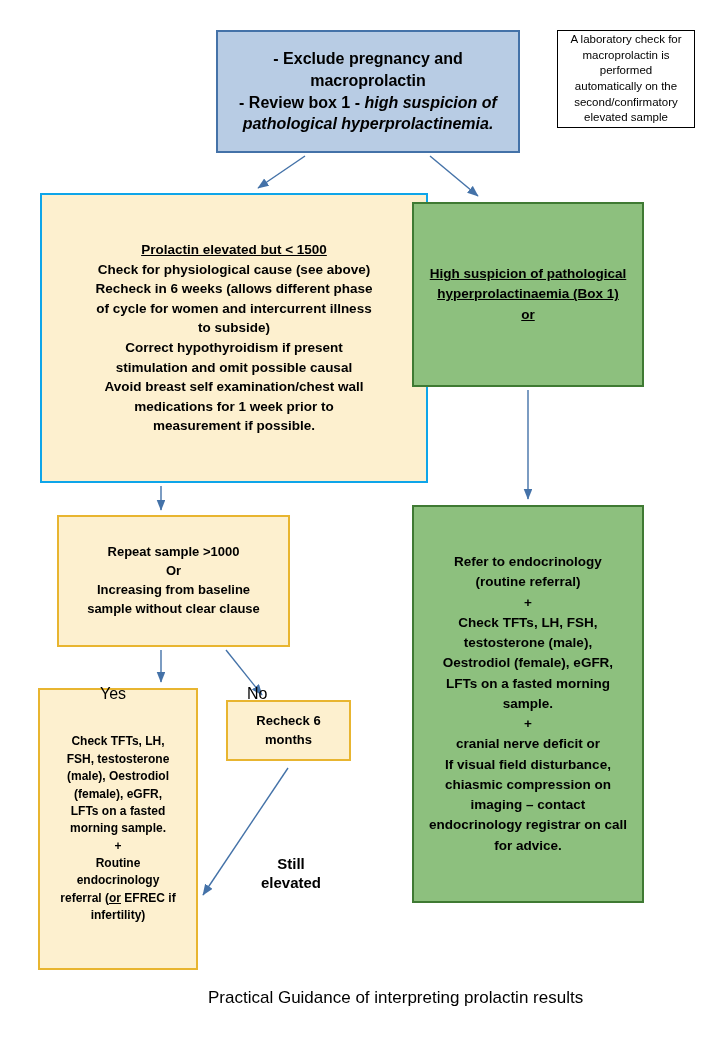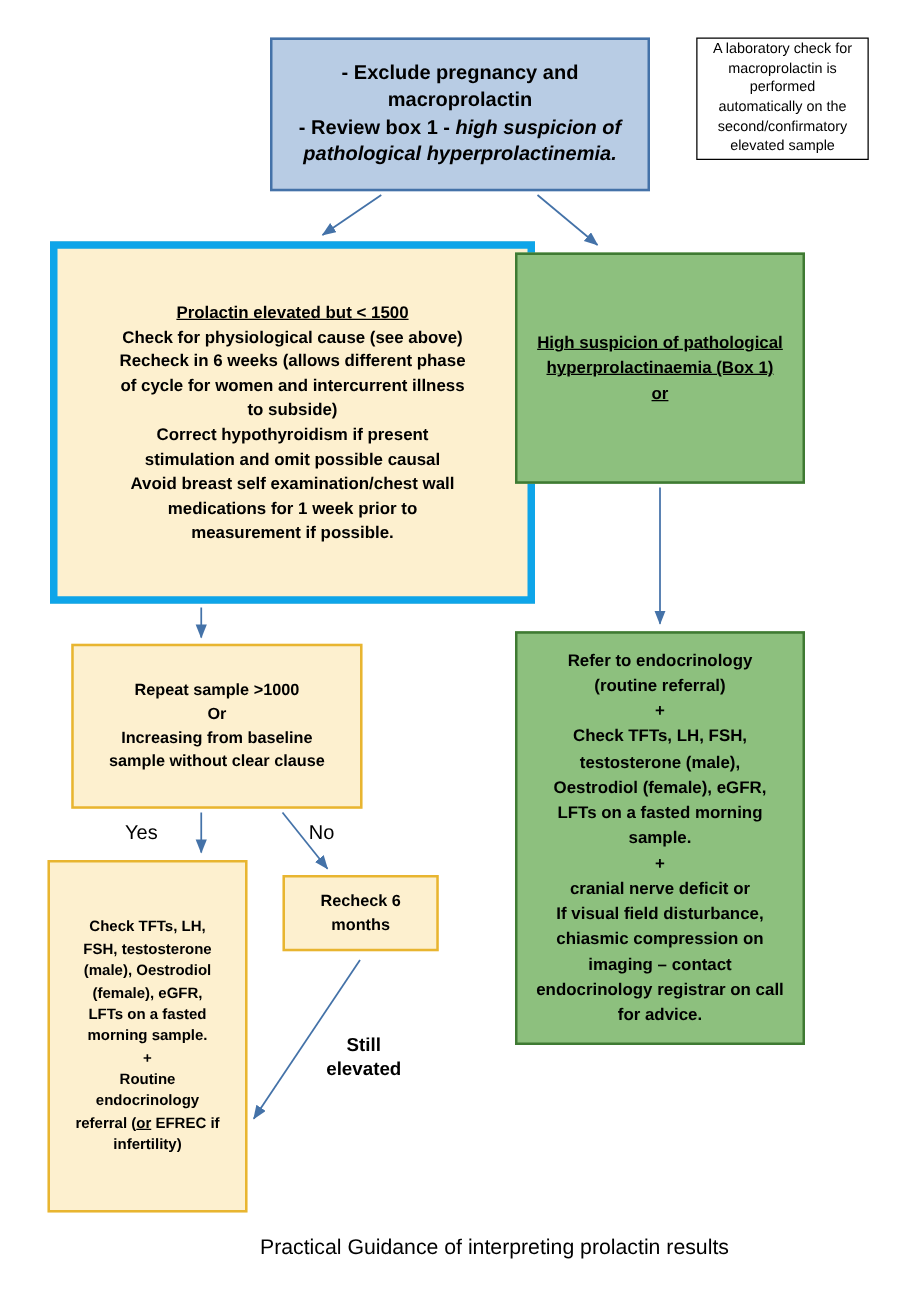--- a/index.html
+++ b/index.html
@@ -65,21 +65,21 @@
     padding: 20px 6px;
   }
 
   
   #yellow-main {
     left: 40px;
     top: 193px;
     width: 388px;
     height: 290px;
     background: #fdf0cf;
-    border: 6px solid #0ea5e9;
+    border: 2px solid #0ea5e9;
     font-size: 13.5px;
     font-weight: bold;
     line-height: 1.45;
     padding: 4px 14px;
   }
   #yellow-main .und {
     text-decoration: underline;
   }
 
   
@@ -142,34 +142,35 @@
     font-weight: bold;
     line-height: 1.4;
     padding: 4px 6px;
   }
 
   
   #green-bottom {
     left: 412px;
     top: 505px;
     width: 232px;
-    height: 331px;
+    height: 398px;
     background: #8dc07e;
     border: 2px solid #3f7a33;
     font-size: 13.5px;
     font-weight: bold;
     line-height: 1.5;
     padding: 8px 12px;
   }
 
   
   .label {
     position: absolute;
     font-size: 16px;
     font-weight: normal;
+    margin-top: 27px;
   }
   #label-yes { left: 100px; top: 658px; }
   #label-no  { left: 247px; top: 658px; }
   #label-still {
     left: 251px;
     top: 828px;
     font-size: 15px;
     font-weight: bold;
     line-height: 1.25;
     text-align: center;

